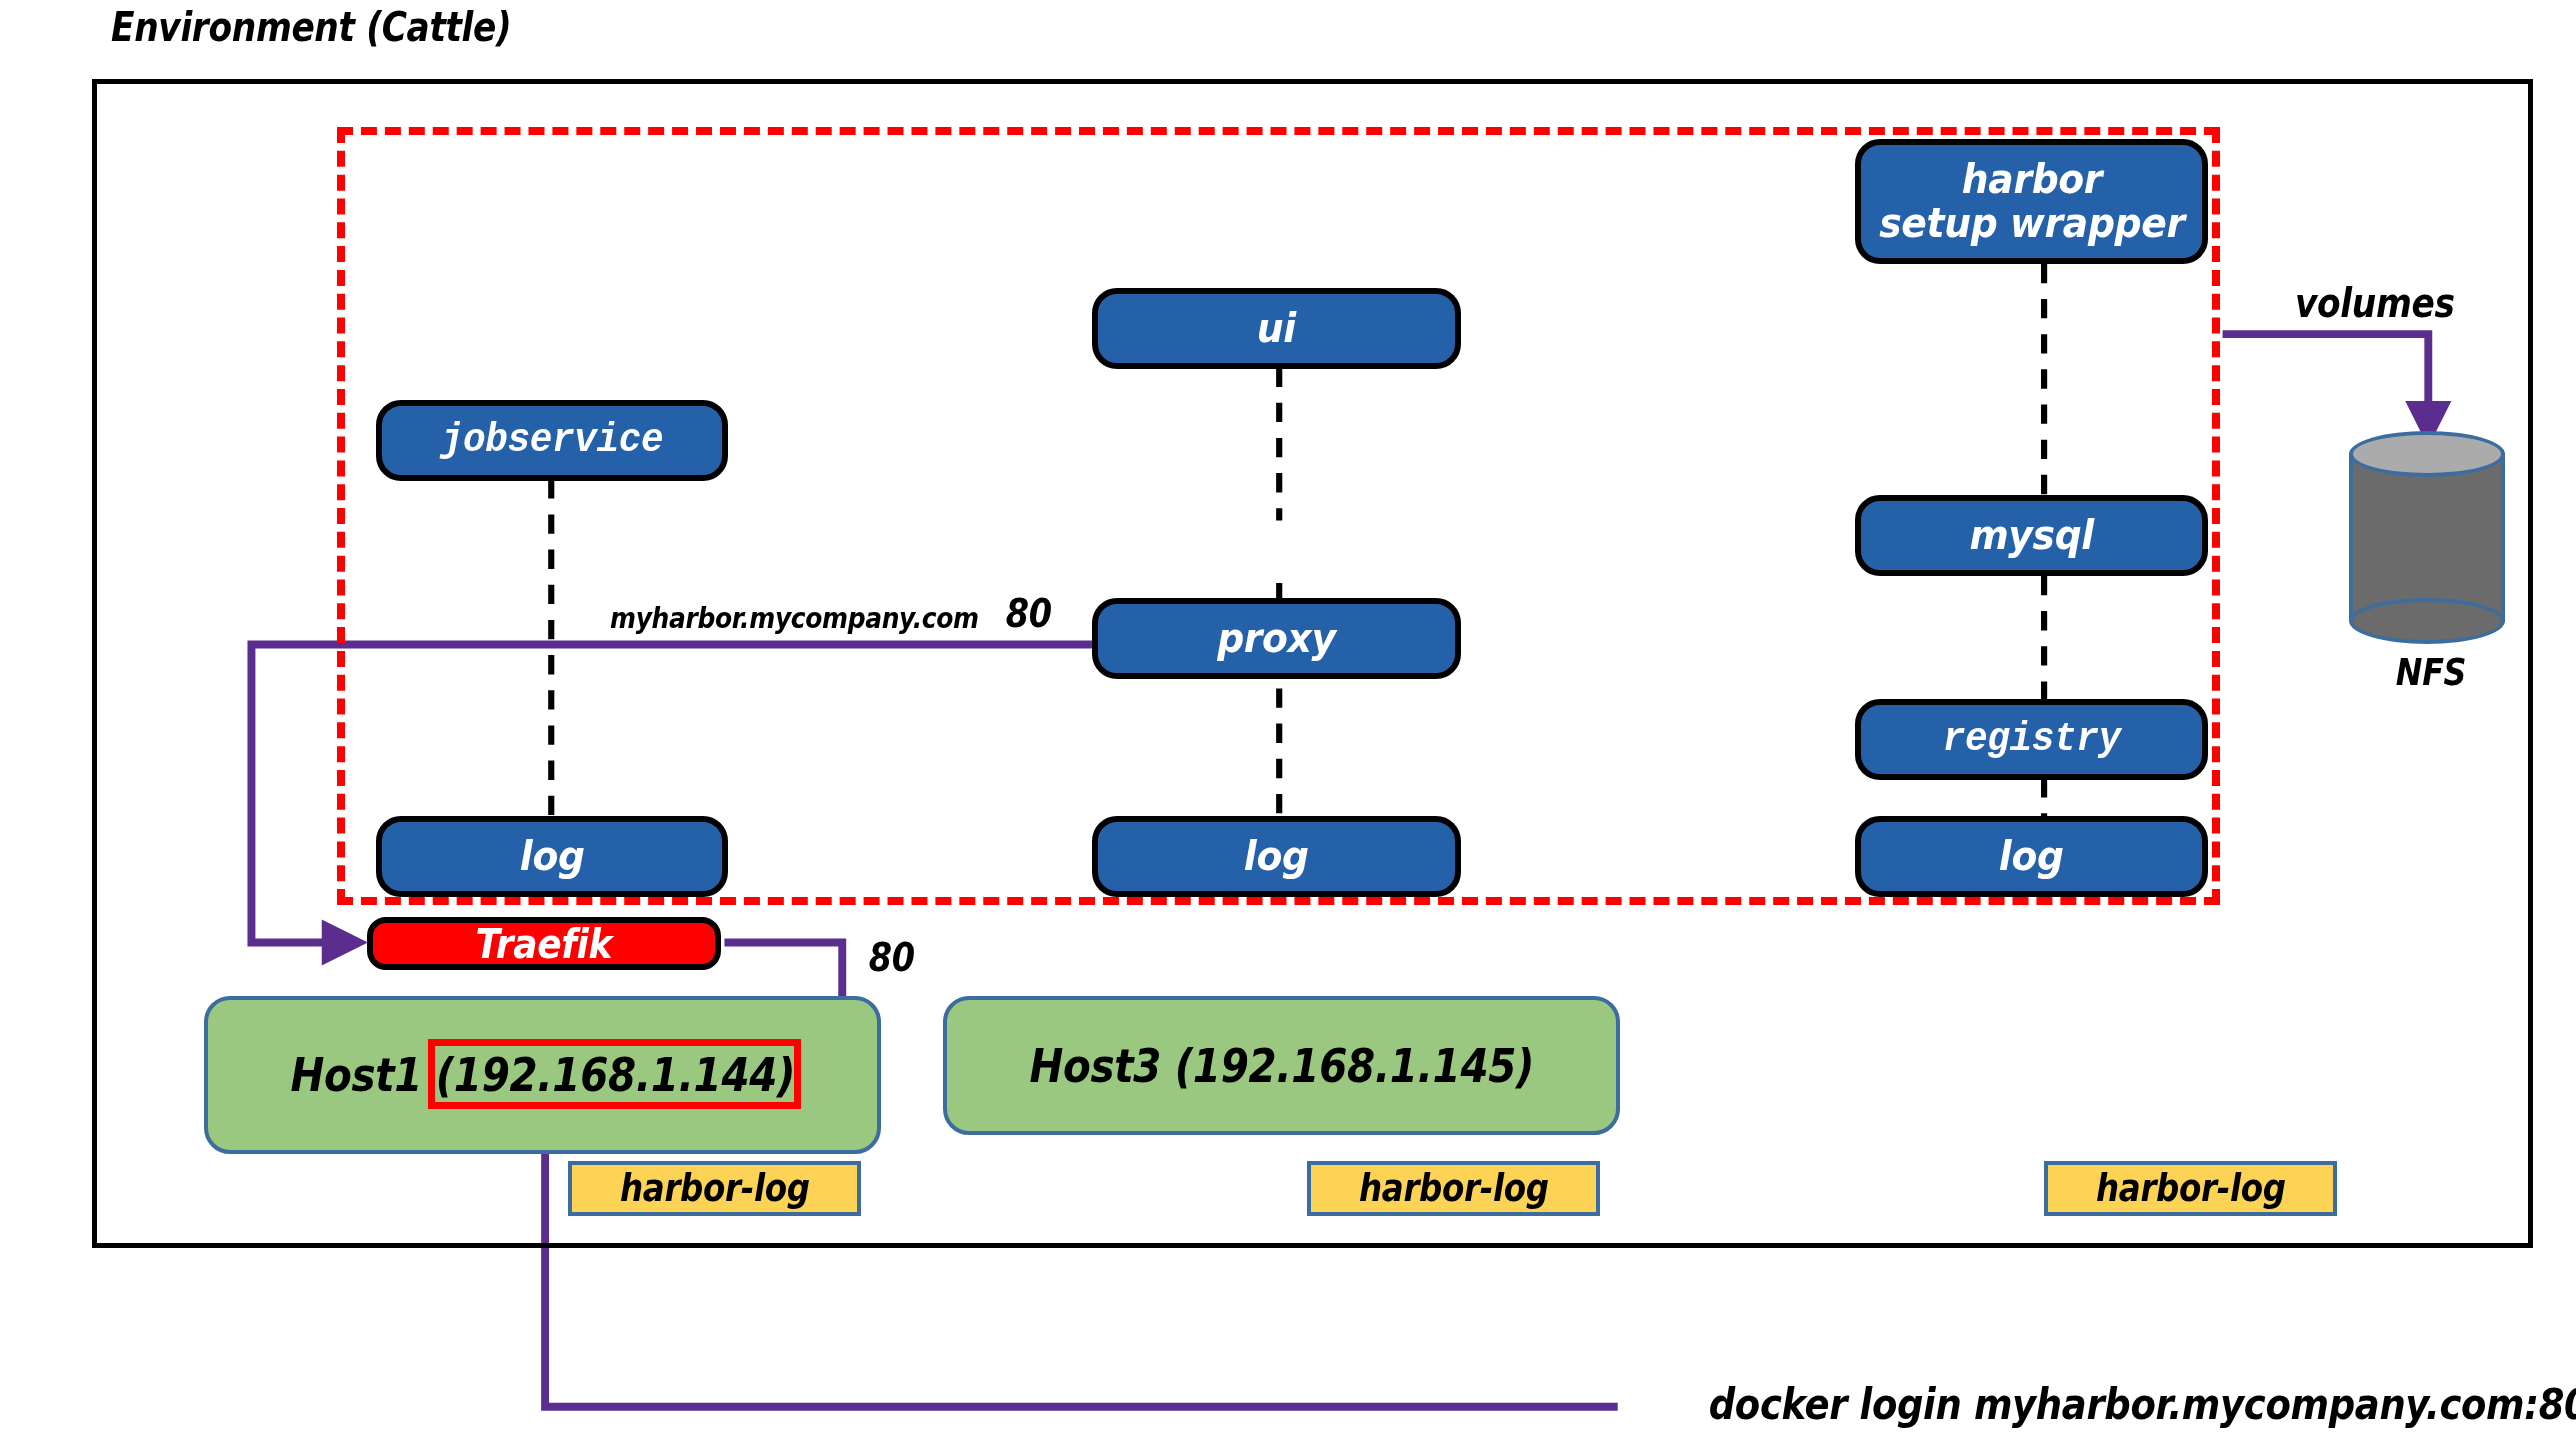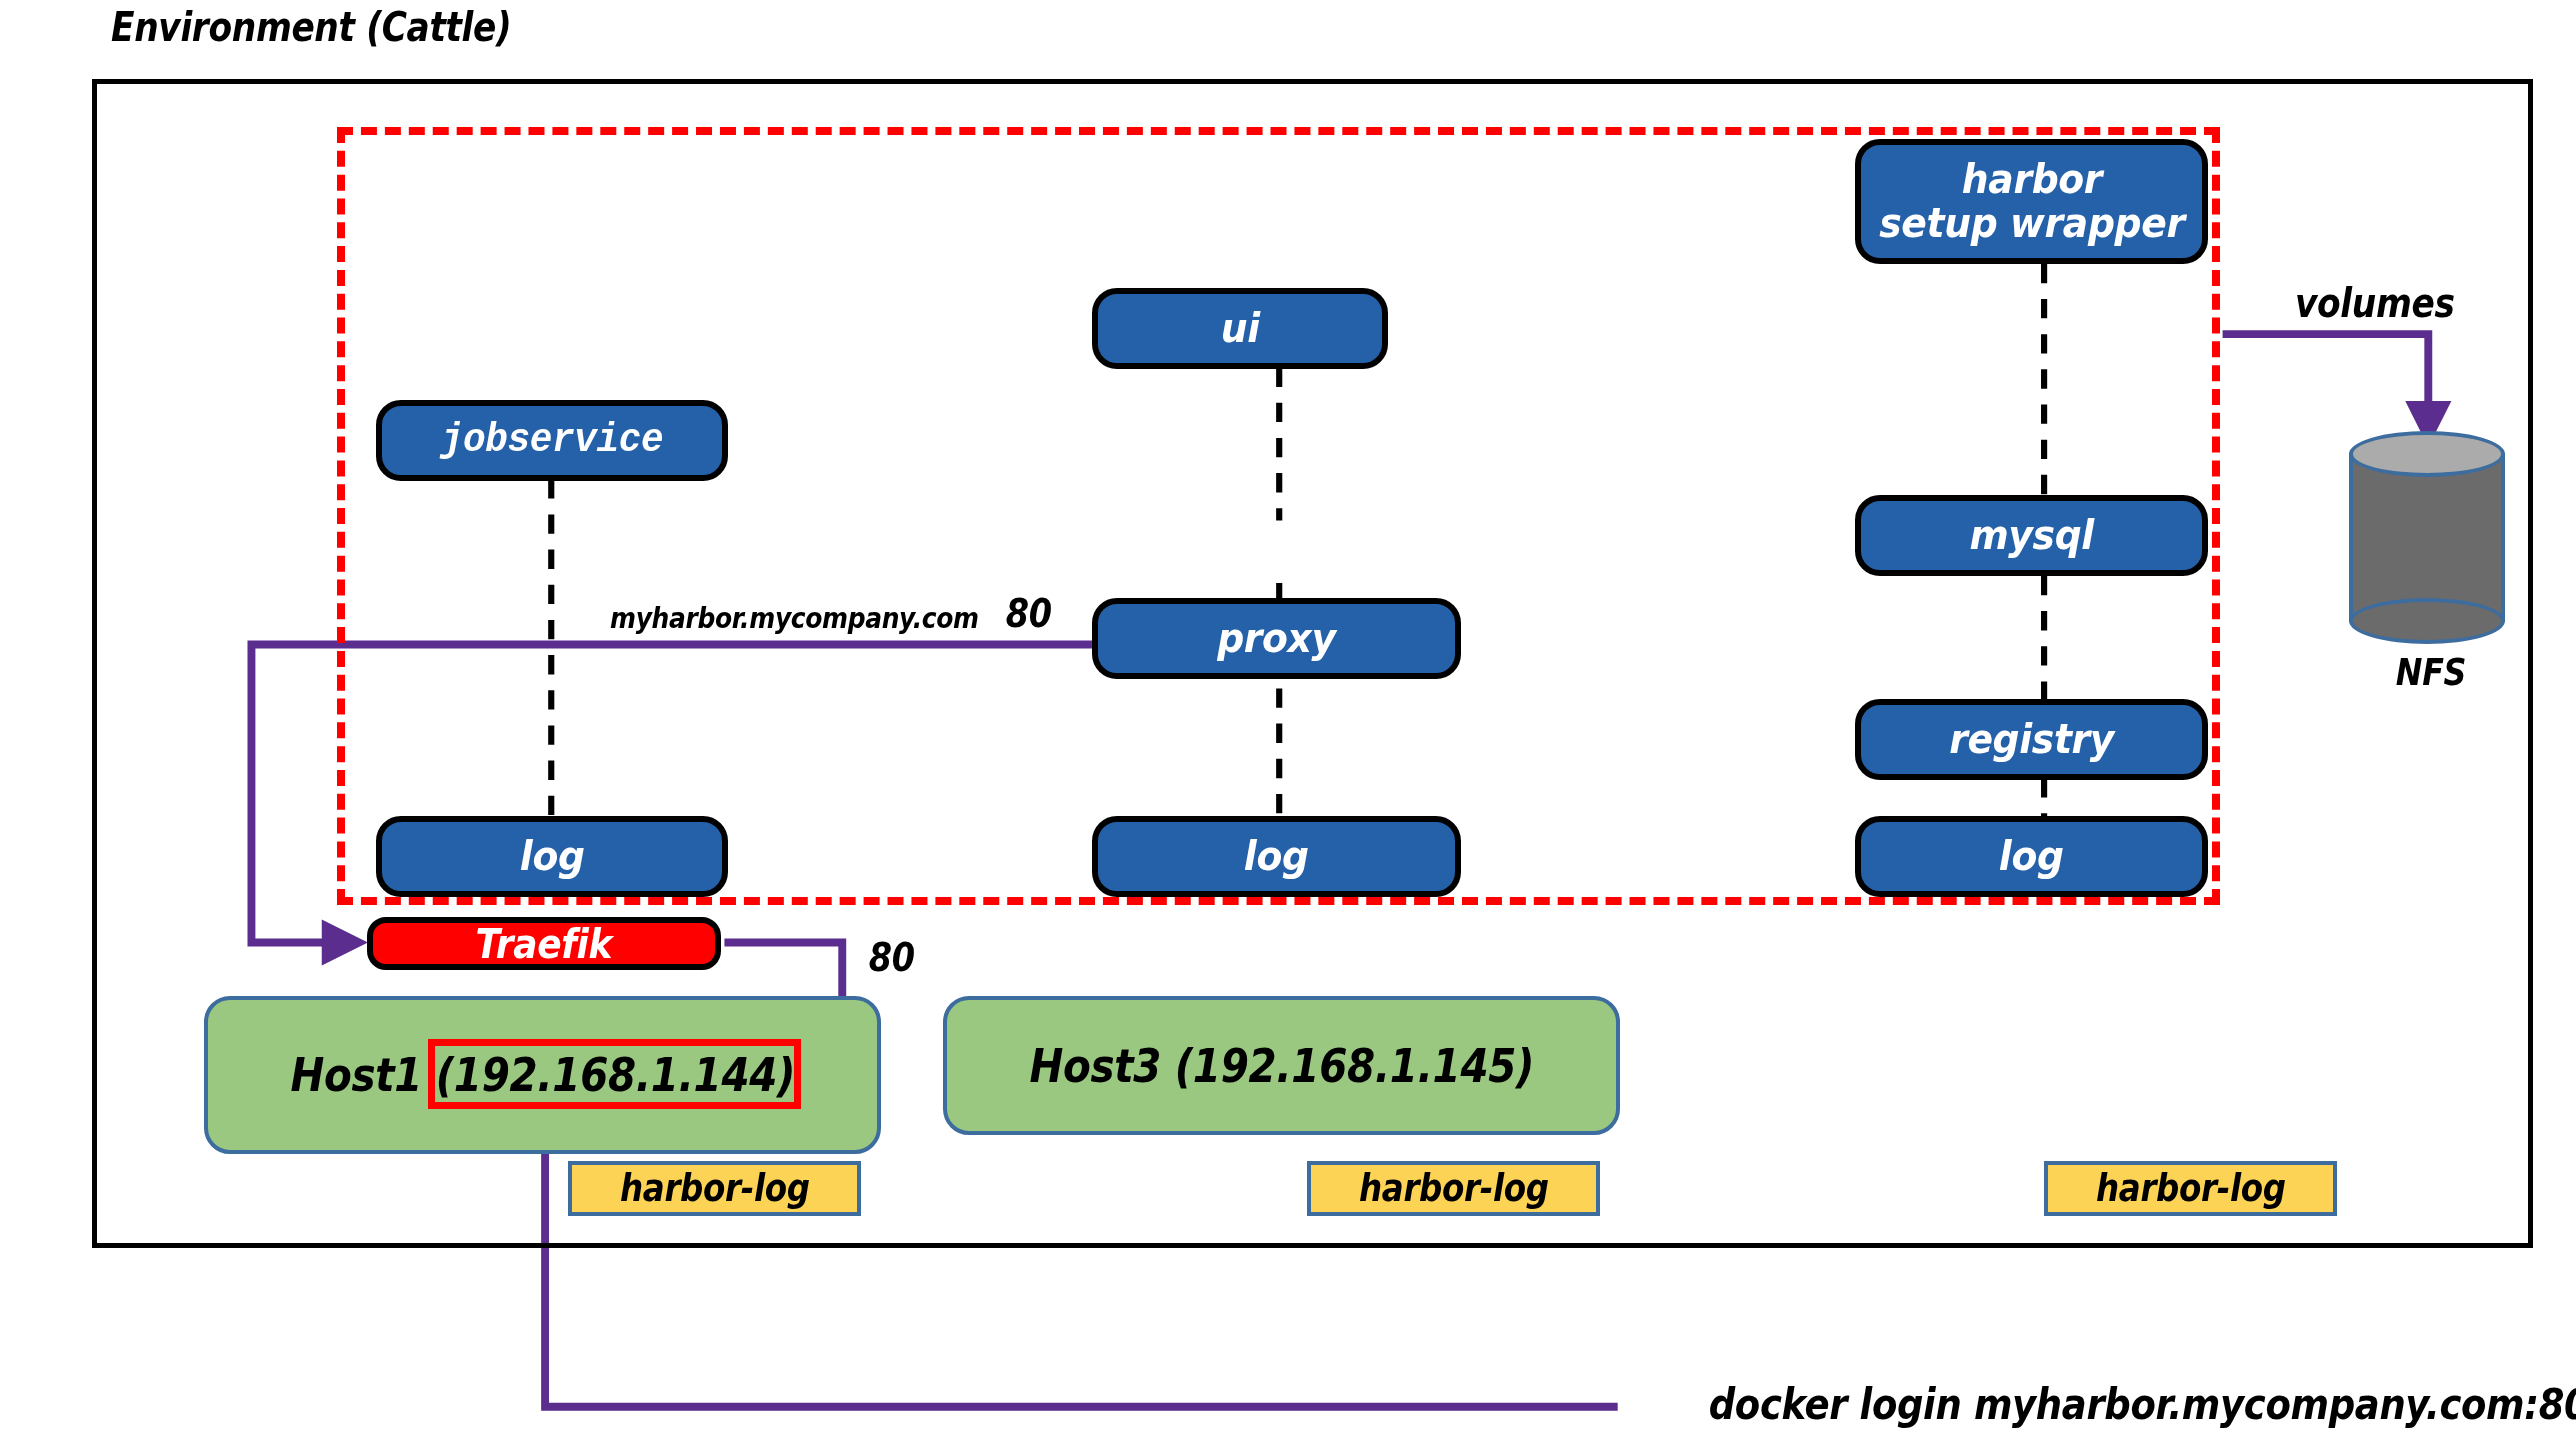--- a/index.html
+++ b/index.html
@@ -250,42 +250,42 @@
   <div class="stack-frame"></div>
 
   <div class="svc" style="left:376px; top:400px; width:352px; height:81px;font-family:Liberation Mono, monospace;">
     <span>jobservice</span>
   </div>
 
   <div class="svc" style="left:376px; top:816px; width:352px; height:81px;">
     <span>log</span>
   </div>
 
-  <div class="svc" style="left:1092px; top:288px; width:296px; height:81px;">
+  <div class="svc" style="left:1092px; top:288px; width:369px; height:81px;">
     <span>ui</span>
   </div>
 
   <div class="svc" style="left:1092px; top:598px; width:369px; height:81px;">
     <span>proxy</span>
   </div>
 
   <div class="svc" style="left:1092px; top:816px; width:369px; height:81px;">
     <span>log</span>
   </div>
 
   <div class="svc" style="left:1855px; top:139px; width:353px; height:125px;">
     <span>harbor
 setup wrapper</span>
   </div>
 
   <div class="svc" style="left:1855px; top:495px; width:353px; height:81px;">
     <span>mysql</span>
   </div>
 
-  <div class="svc" style="left:1855px; top:699px; width:353px; height:81px;">
+  <div class="svc" style="left:1855px; top:699px; width:353px; height:81px;font-family:Liberation Mono, monospace;">
     <span>registry</span>
   </div>
 
   <div class="svc" style="left:1855px; top:816px; width:353px; height:81px;">
     <span>log</span>
   </div>
 
   <div class="traefik-box">
     <span>Traefik</span>
   </div>

